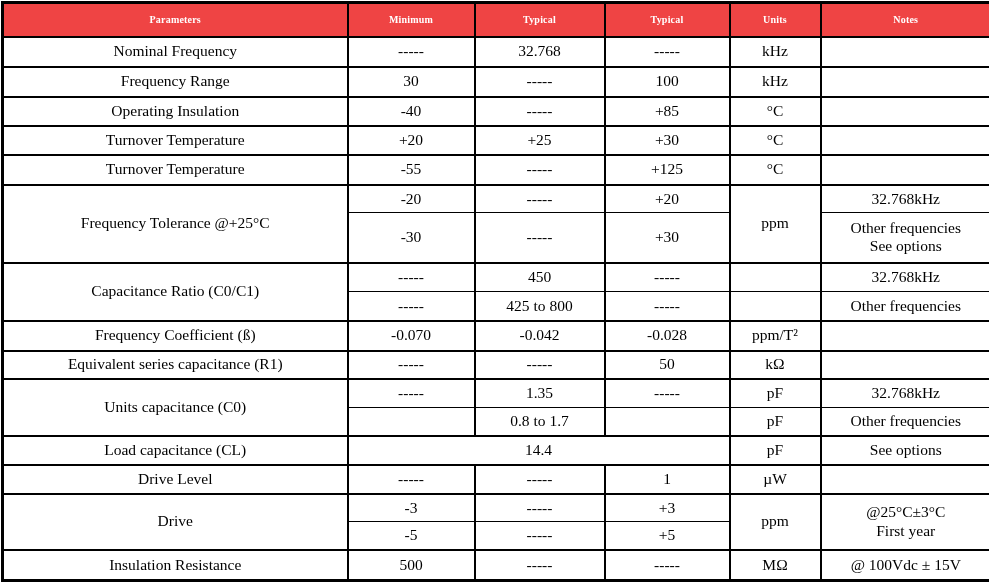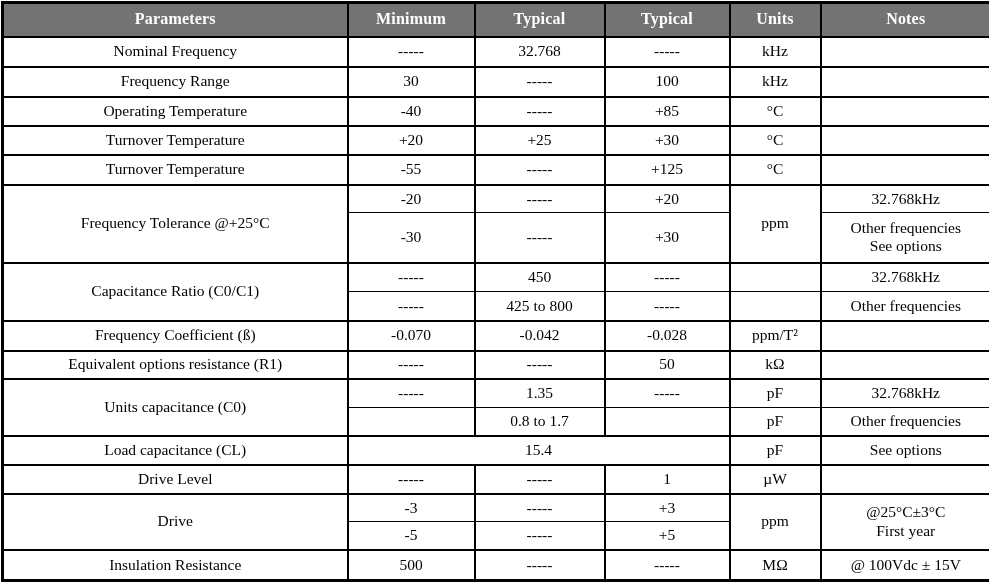--- a/index.html
+++ b/index.html
@@ -28,24 +28,24 @@
     border-right: 2px solid #000000;
     padding: 0 4px;
     font-size: 15.5px;
     text-align: center;
     vertical-align: middle;
     white-space: pre-line;
     line-height: 1.18;
     overflow: hidden;
   }
   table.spec thead th {
-    background: #737373;
+    background: #ef4444;
     color: #ffffff;
     font-weight: bold;
-    font-size: 16px;
+    font-size: 10px;
     border-bottom: 2px solid #000000;
     letter-spacing: 0.2px;
   }
   
   tr.g > th, tr.g > td { border-top: 2px solid #000000; }
   
   tr.s > th, tr.s > td { border-top: 1px solid #000000; }
   td.param {
     text-align: left;
     padding-left: 7px;
@@ -85,21 +85,21 @@
       </tr>
       <tr class="g" style="height:30px">
         <td class="param">Frequency Range</td>
         <td>30</td>
         <td>-----</td>
         <td>100</td>
         <td>kHz</td>
         <td></td>
       </tr>
       <tr class="g" style="height:29px">
-        <td class="param">Operating Temperature</td>
+        <td class="param">Operating Insulation</td>
         <td>-40</td>
         <td>-----</td>
         <td>+85</td>
         <td>°C</td>
         <td></td>
       </tr>
       <tr class="g" style="height:29px">
         <td class="param">Turnover Temperature</td>
         <td>+20</td>
         <td>+25</td>
@@ -147,21 +147,21 @@
       </tr>
       <tr class="g" style="height:30px">
         <td class="param">Frequency Coefficient (ß)</td>
         <td>-0.070</td>
         <td>-0.042</td>
         <td>-0.028</td>
         <td>ppm/T²</td>
         <td></td>
       </tr>
       <tr class="g" style="height:28px">
-        <td class="param">Equivalent options resistance (R1)</td>
+        <td class="param">Equivalent series capacitance (R1)</td>
         <td>-----</td>
         <td>-----</td>
         <td>50</td>
         <td>kΩ</td>
         <td></td>
       </tr>
       <tr class="g" style="height:29px">
         <td class="param" rowspan="2">Units capacitance (C0)</td>
         <td>-----</td>
         <td>1.35</td>
@@ -171,21 +171,21 @@
       </tr>
       <tr class="s" style="height:28px">
         <td></td>
         <td>0.8 to 1.7</td>
         <td></td>
         <td>pF</td>
         <td>Other frequencies</td>
       </tr>
       <tr class="g" style="height:29px">
         <td class="param">Load capacitance (CL)</td>
-        <td colspan="3">15.4</td>
+        <td colspan="3">14.4</td>
         <td>pF</td>
         <td>See options</td>
       </tr>
       <tr class="g" style="height:29px">
         <td class="param">Drive Level</td>
         <td>-----</td>
         <td>-----</td>
         <td>1</td>
         <td>µW</td>
         <td></td>

